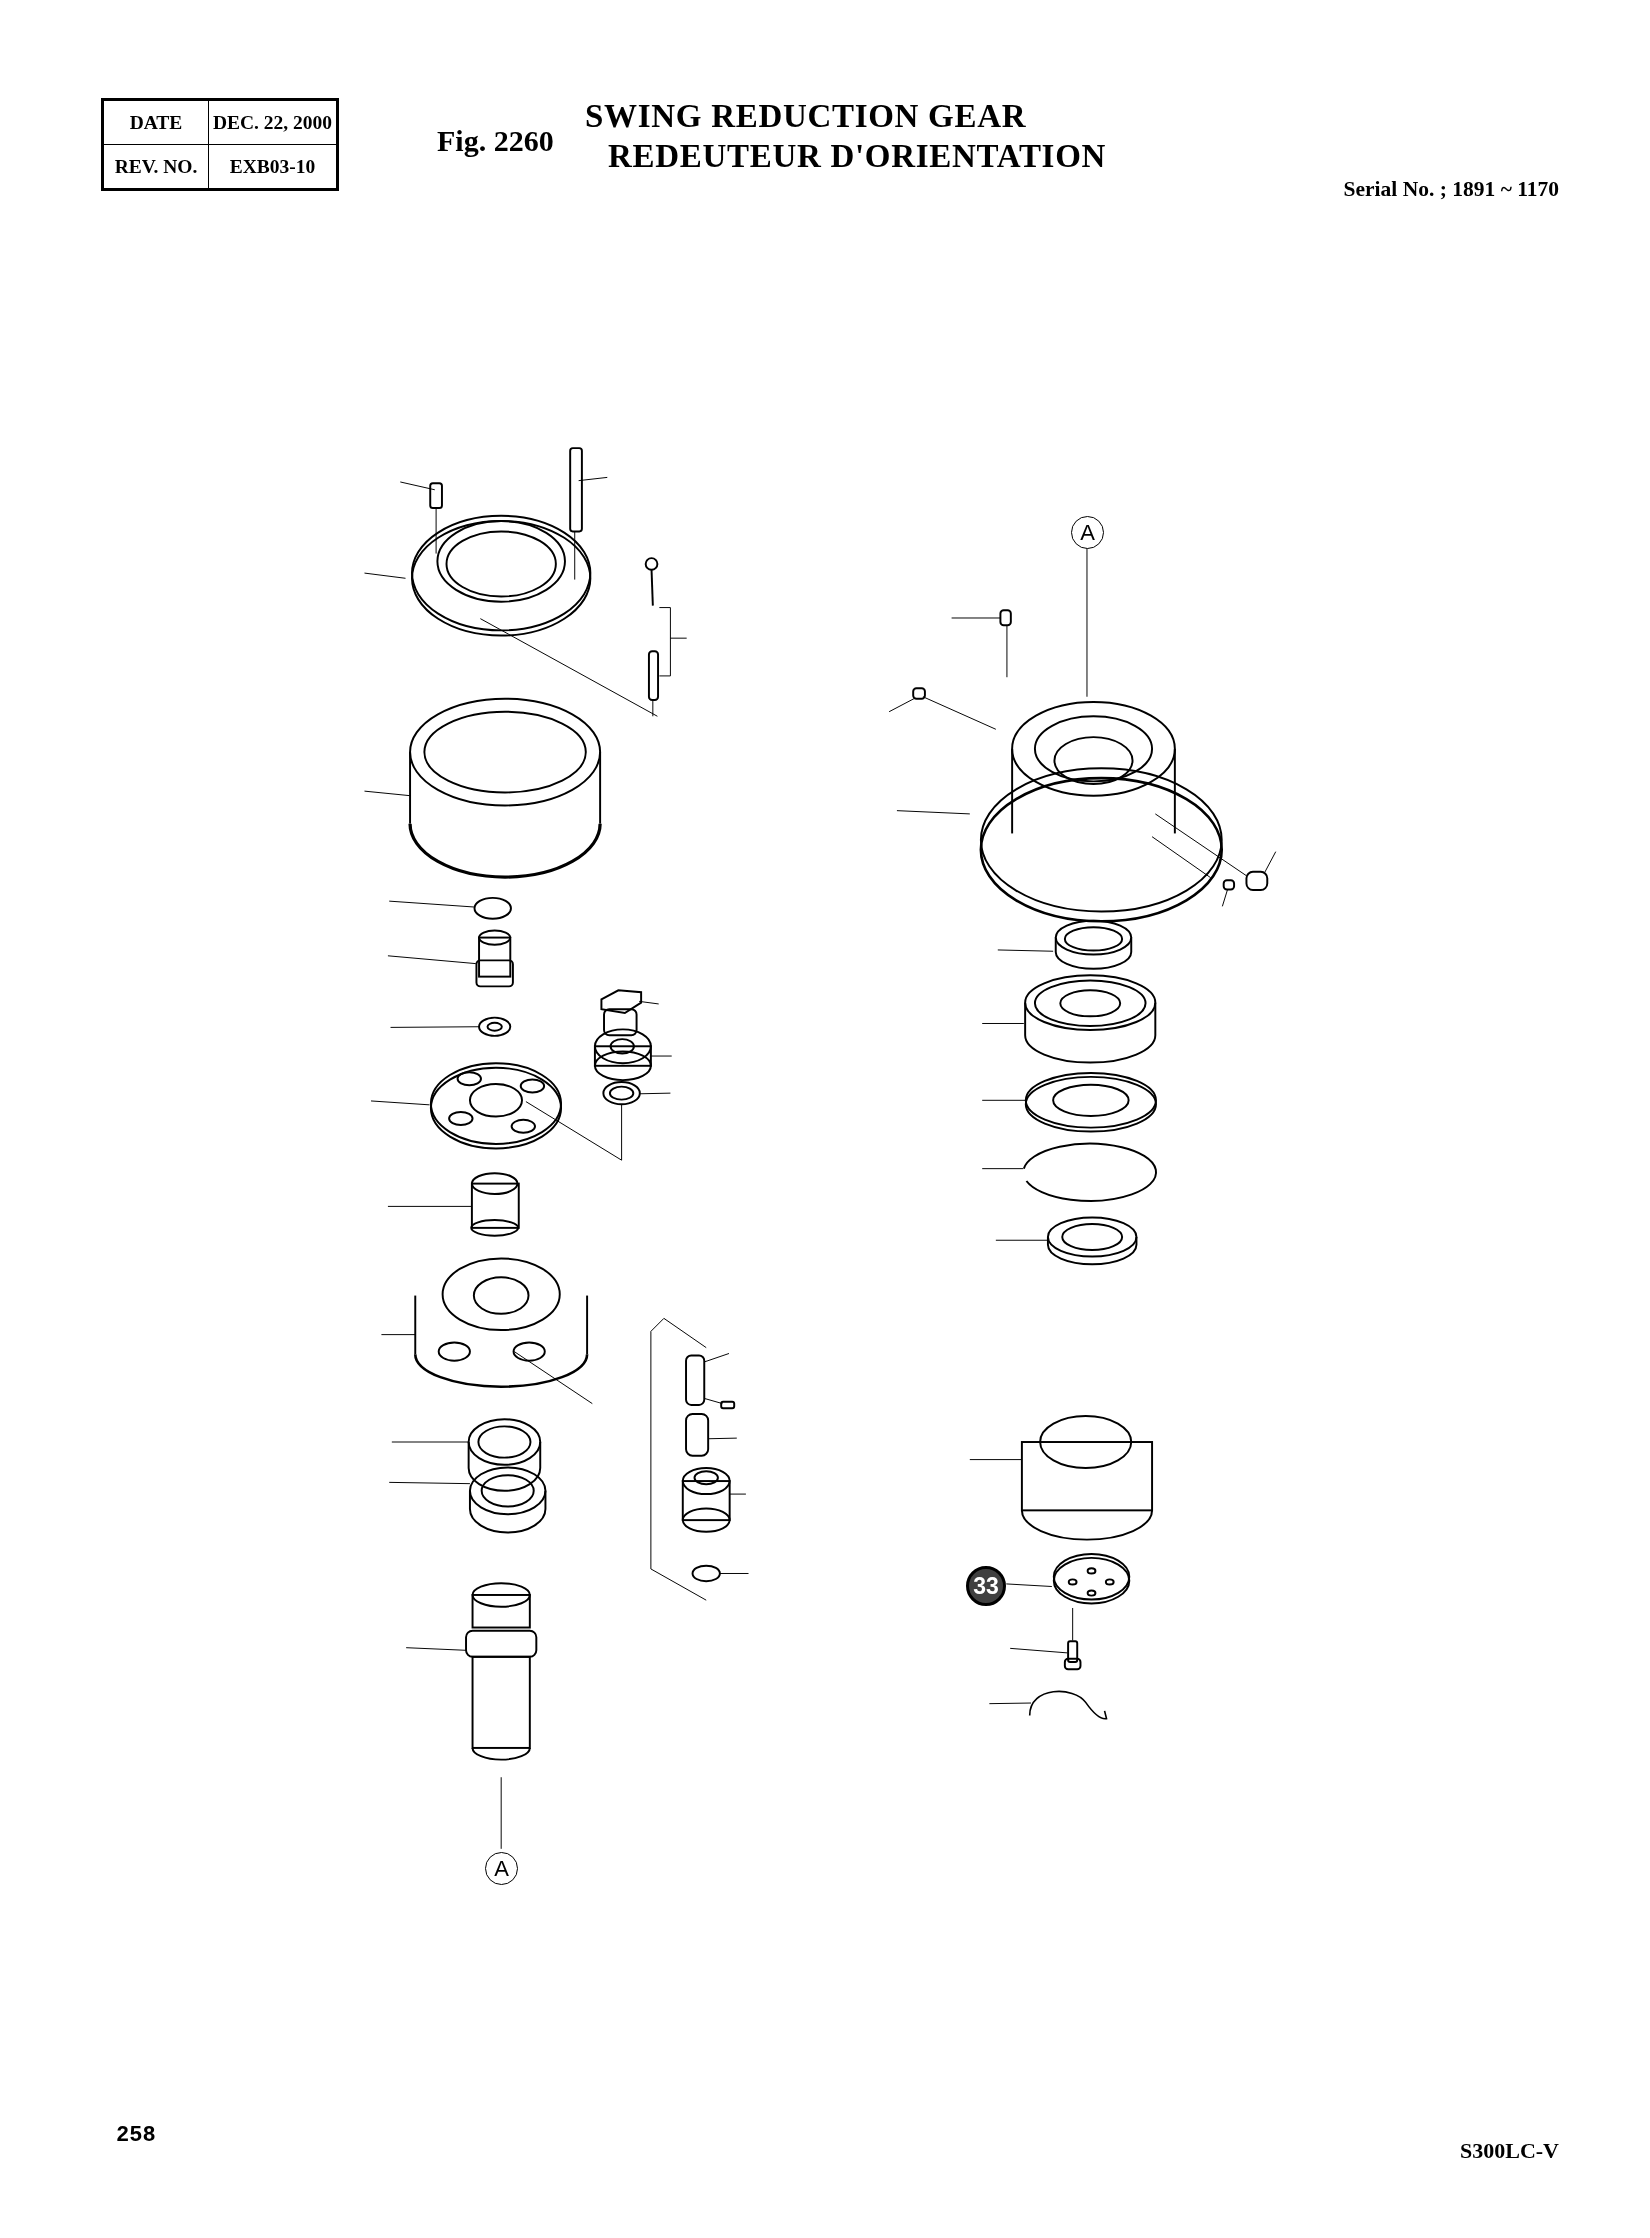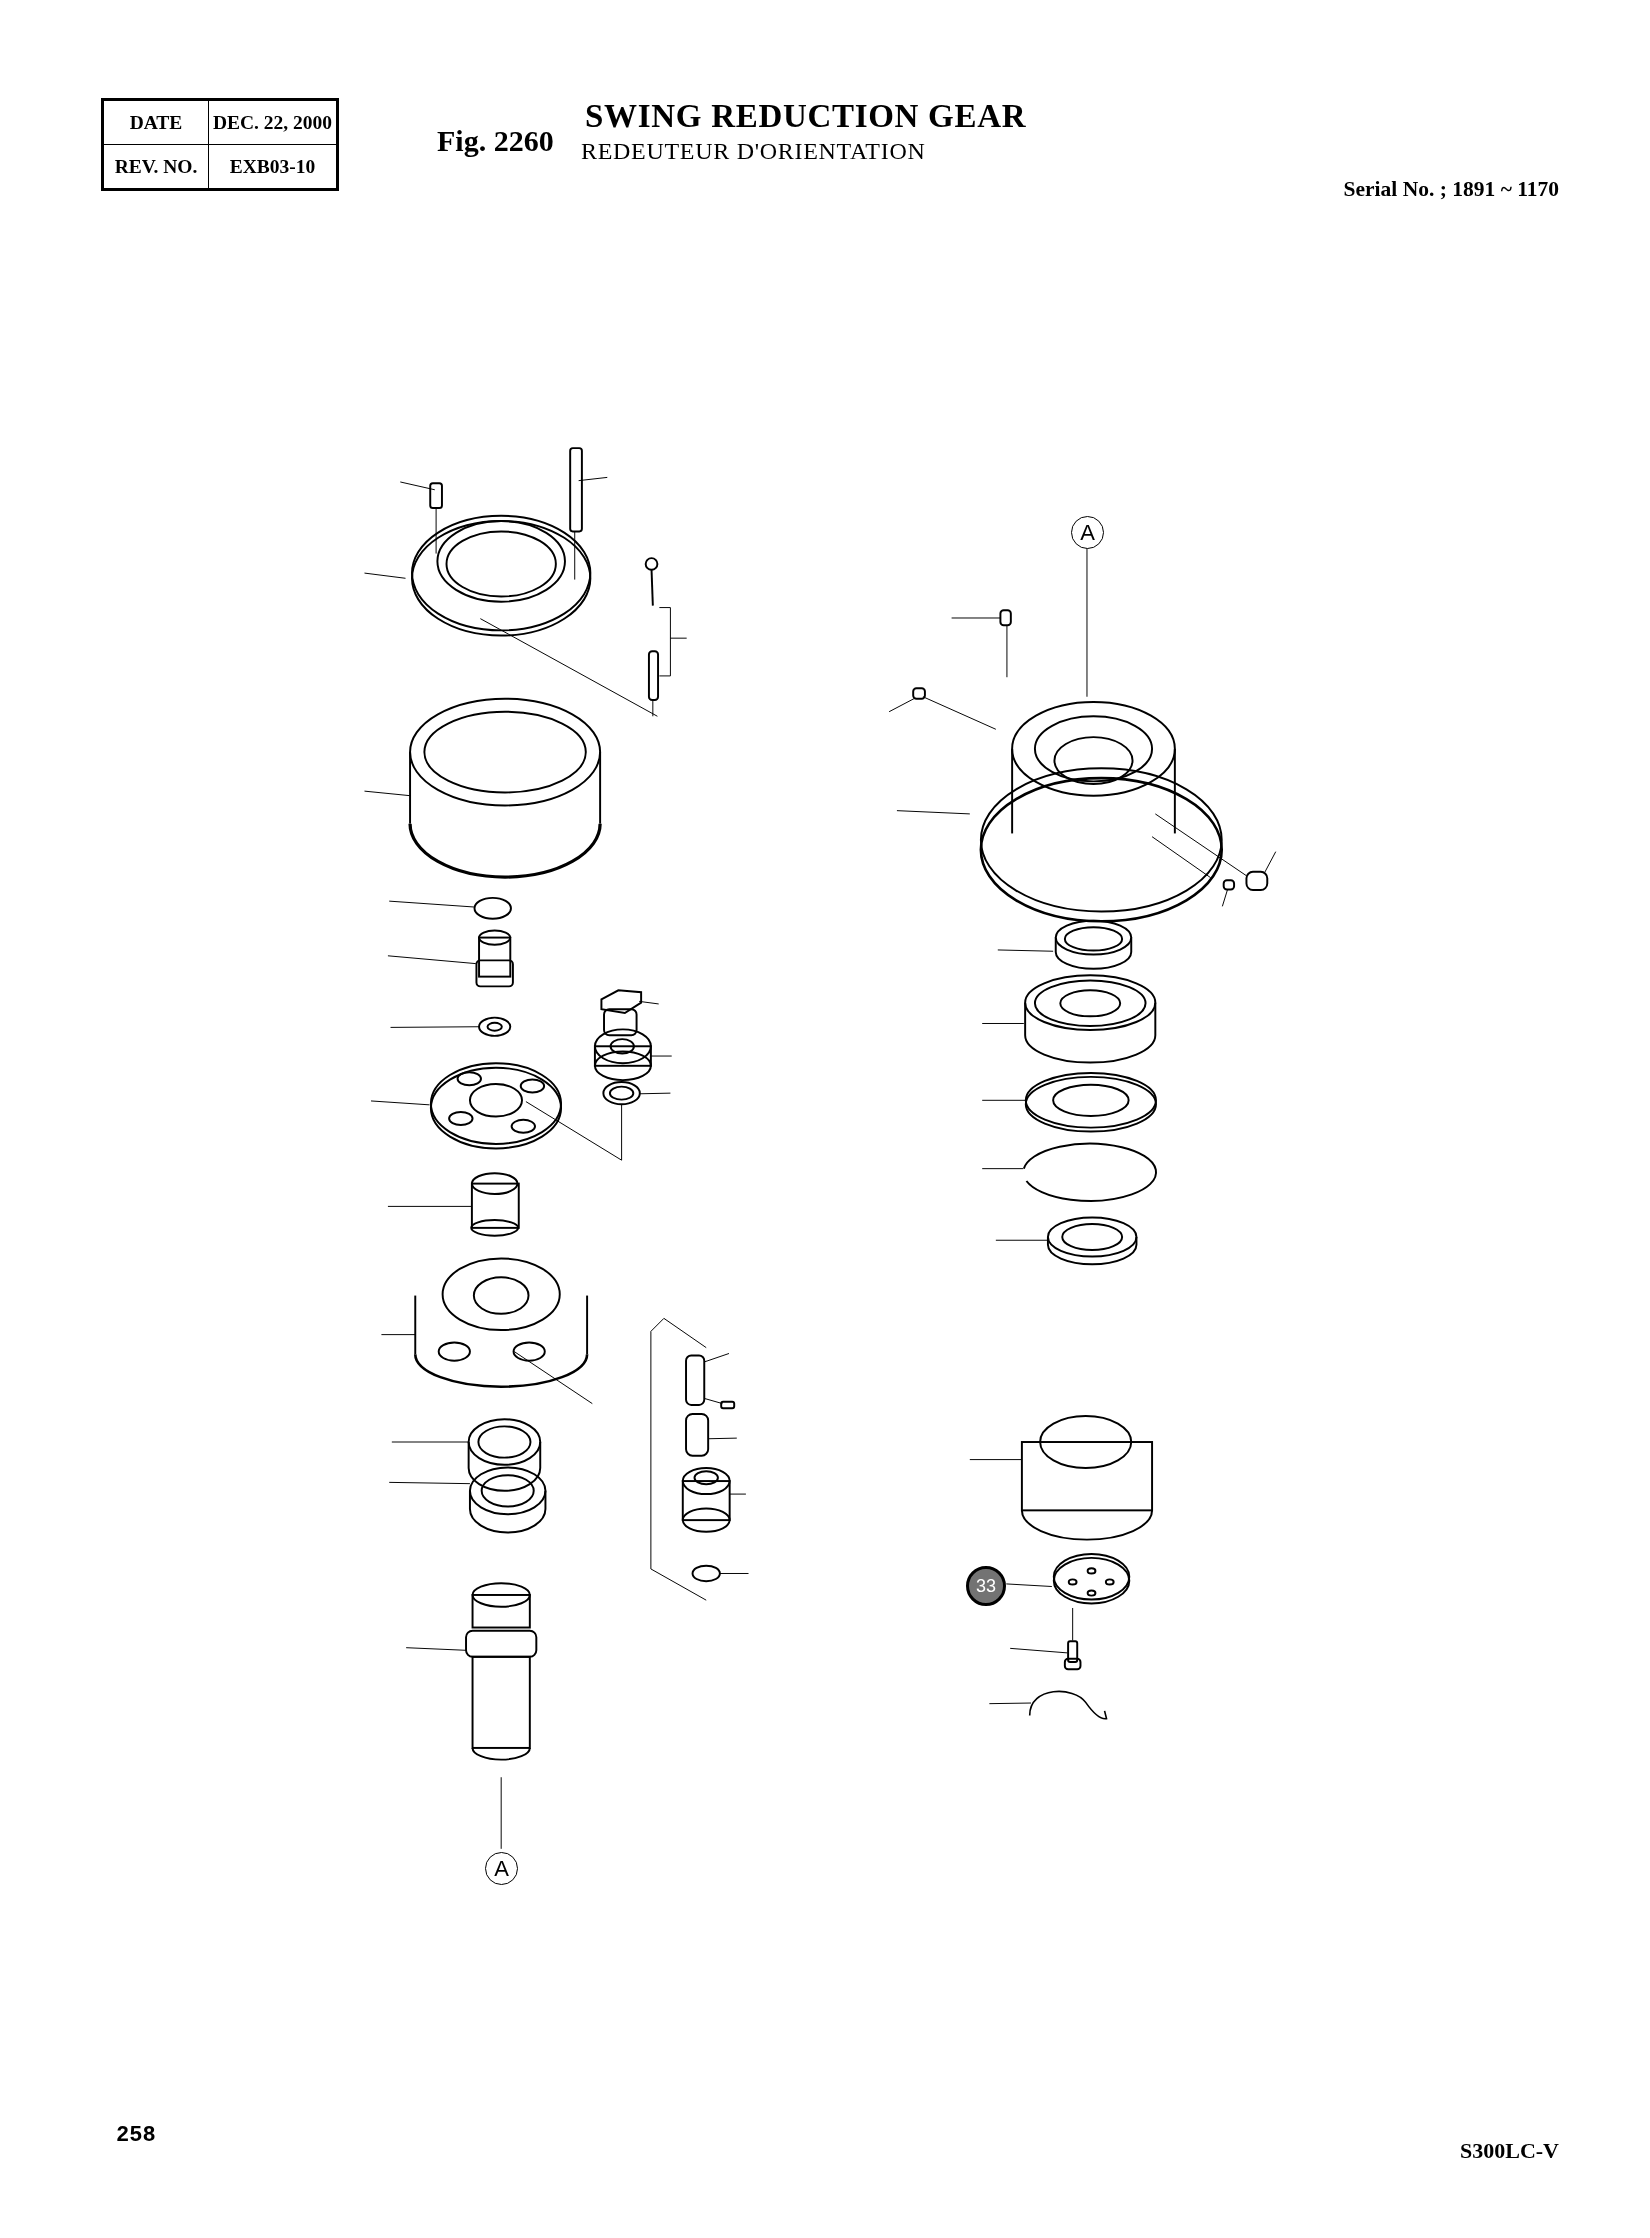--- a/index.html
+++ b/index.html
@@ -5,31 +5,31 @@
   html, body { margin: 0; padding: 0; background: #ffffff; }
   body { width: 1650px; height: 2239px; position: relative; overflow: hidden;
          font-family: "Liberation Serif", serif; color: #000; }
   .rev-table { position: absolute; left: 101px; top: 98px; width: 238px; height: 91px;
                border: 3.3px solid #000; border-collapse: collapse; box-sizing: border-box; }
   .rev-table td { border: 1.3px solid #000; font-weight: bold; font-size: 19.5px;
                   text-align: center; vertical-align: middle; height: 43px; padding: 0; }
   .rev-table td.k { width: 104px; }
   .fig-label { position: absolute; left: 437px; top: 124px; font-weight: bold; font-size: 30px; }
   .title-en { position: absolute; left: 585px; top: 98px; font-weight: bold; font-size: 33px; letter-spacing: 0.7px; }
-  .title-fr { position: absolute; left: 581px; top: 138px; font-weight: normal; font-size: 24px; letter-spacing: 0.7px; }
+  .title-fr { position: absolute; left: 608px; top: 138px; font-weight: bold; font-size: 33px; letter-spacing: 0.7px; }
   .serial { position: absolute; right: 91px; top: 177px; font-weight: bold; font-size: 21.5px; }
   .page-no { position: absolute; left: 116px; top: 2123px; font-family: Liberation Mono, monospace;
              font-weight: bold; font-size: 22px; }
   .model { position: absolute; right: 91px; top: 2123px; font-family: Liberation Serif, serif;
            font-weight: bold; font-size: 22px; margin-top: 15px; }
   .drawing { position: absolute; left: 0; top: 0; width: 1650px; height: 2239px; }
   .ref-bubble { position: absolute; width: 40px; height: 40px; border-radius: 50%;
-                background: #737373; border: 3.9px solid #000; box-sizing: border-box;
-                color: #fff; font-family: "Liberation Sans", sans-serif; font-size: 18px;
-                display: flex; align-items: center; justify-content: center; cursor: pointer; }
+                background: #404040; border: 3.9px solid #000; box-sizing: border-box;
+                color: #fff; font-family: "Liberation Sans", sans-serif; font-size: 23px;
+                display: flex; align-items: center; justify-content: center; cursor: pointer; font-weight: bold; }
   .ref-a { position: absolute; width: 33px; height: 33px; border-radius: 50%; border: 1.3px solid #000;
            box-sizing: border-box; background: #fff; font-family: "Liberation Sans", sans-serif;
            font-size: 22px; display: flex; align-items: center; justify-content: center; }
 </style>
 </head>
 <body>
 
 <table class="rev-table">
   <tbody>
       <tr>

